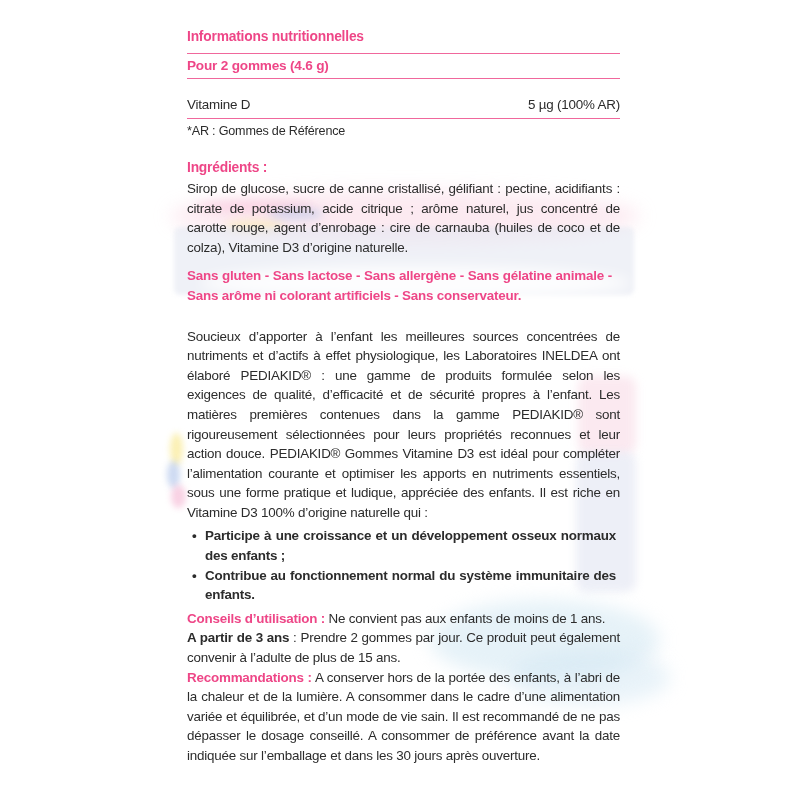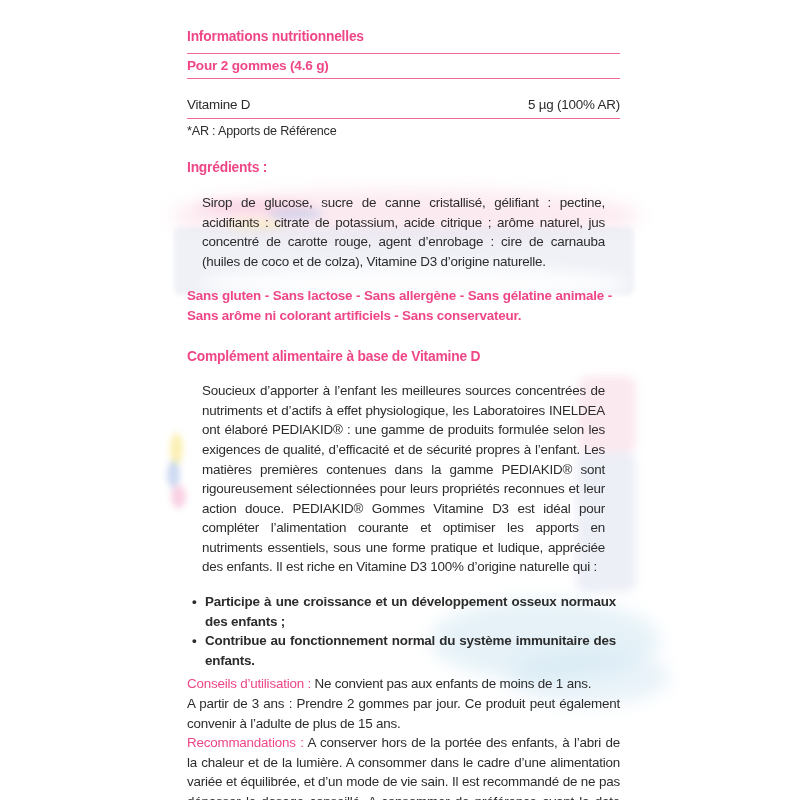--- a/index.html
+++ b/index.html
@@ -26,32 +26,32 @@
   .b-streak-yellow{left:170px;top:433px;width:13px;height:32px;background:rgba(249,232,140,0.65);filter:blur(3px);}
   .b-streak-blue{left:167px;top:461px;width:13px;height:27px;background:rgba(145,173,226,0.45);filter:blur(3px);}
   .b-streak-pink{left:171px;top:485px;width:15px;height:23px;background:rgba(244,165,201,0.50);filter:blur(3px);}
 
   
   .column{
     position:absolute;left:187px;top:27px;width:433px;
     color:#2c2c2c;font-size:13.4px;line-height:19.6px;letter-spacing:-0.2px;
   }
   .pink{color:#ee4687;}
-  .bold{font-weight:normal;}
+  .bold{font-weight:bold;}
   .rule{border:0;border-top:1.6px solid #f0679c;margin:0;}
 
   
   .nut-title{font-size:13.8px;font-weight:bold;color:#ee4687;margin:0 0 6px 0;}
   .nut-serving{font-size:13.6px;font-weight:bold;color:#ee4687;text-align:left;padding:2px 0 3px 0;}
   .nut-row{display:flex;justify-content:space-between;padding:2px 0 3px 0;margin-top:14px;}
   .nut-footnote{font-size:12.6px;padding-top:3px;}
 
   
   .sec-heading{font-size:13.8px;font-weight:bold;color:#ee4687;margin:12px 0 1px 0;}
-  .para{margin:15px;text-align:justify;}
+  .para{margin:0;text-align:justify;}
   .ingredients-wrap{margin-top:17px;}
   .allergen{
     margin:9px 8px 0 0;text-align:justify;font-weight:bold;color:#ee4687;
   }
   .desc-wrap{margin-top:21px;}
   .bullets{list-style:none;margin:4px;padding:0;}
   .bullets li{
     position:relative;padding-left:14px;font-weight:bold;text-align:justify;
   }
   .bullets li::before{content:"\2022";position:absolute;left:1px;font-weight:bold;}
@@ -83,32 +83,31 @@
     <section>
       <h2 class="nut-title">Informations nutritionnelles</h2>
       <hr class="rule">
       <div class="nut-serving">Pour 2 gommes (4.6 g)</div>
       <hr class="rule">
       <div class="nut-row">
         <span>Vitamine D</span>
         <span>5 µg (100% AR)</span>
       </div>
       <hr class="rule">
-      <div class="nut-footnote">*AR : Apports de Référence</div>
+      <div class="nut-footnote">*AR : Gommes de Référence</div>
     </section>
 
     <section class="ingredients-wrap">
       <h3 class="sec-heading">Ingrédients :</h3>
       <p class="para">Sirop de glucose, sucre de canne cristallisé, gélifiant : pectine, acidifiants : citrate de potassium, acide citrique ; arôme naturel, jus concentré de carotte rouge, agent d’enrobage : cire de carnauba (huiles de coco et de colza), Vitamine D3 d’origine naturelle.</p>
     </section>
 
     <p class="allergen">Sans gluten - Sans lactose - Sans allergène - Sans gélatine animale - Sans arôme ni colorant artificiels - Sans conservateur.</p>
 
     <section class="desc-wrap">
-      <h3 class="sec-heading">Complément alimentaire à base de Vitamine D</h3>
       <p class="para">Soucieux d’apporter à l’enfant les meilleures sources concentrées de nutriments et d’actifs à effet physiologique, les Laboratoires INELDEA ont élaboré PEDIAKID® : une gamme de produits formulée selon les exigences de qualité, d’efficacité et de sécurité propres à l’enfant. Les matières premières contenues dans la gamme PEDIAKID® sont rigoureusement sélectionnées pour leurs propriétés reconnues et leur action douce. PEDIAKID® Gommes Vitamine D3 est idéal pour compléter l’alimentation courante et optimiser les apports en nutriments essentiels, sous une forme pratique et ludique, appréciée des enfants. Il est riche en Vitamine D3 100% d’origine naturelle qui :</p>
       <ul class="bullets">
         <li>Participe à une croissance et un développement osseux normaux des enfants ;</li>
         <li>Contribue au fonctionnement normal du système immunitaire des enfants.</li>
       </ul>
     </section>
 
     <p class="usage"><span class="pink bold">Conseils d’utilisation :</span> <span>Ne convient pas aux enfants de moins de 1 ans.</span></p>
     <p class="usage"><span class="bold">A partir de 3 ans</span> <span>: Prendre 2 gommes par jour. Ce produit peut également convenir à l’adulte de plus de 15 ans.</span></p>
     <p class="usage"><span class="pink bold">Recommandations :</span> <span>A conserver hors de la portée des enfants, à l’abri de la chaleur et de la lumière. A consommer dans le cadre d’une alimentation variée et équilibrée, et d’un mode de vie sain. Il est recommandé de ne pas dépasser le dosage conseillé. A consommer de préférence avant la date indiquée sur l’emballage et dans les 30 jours après ouverture.</span></p>

